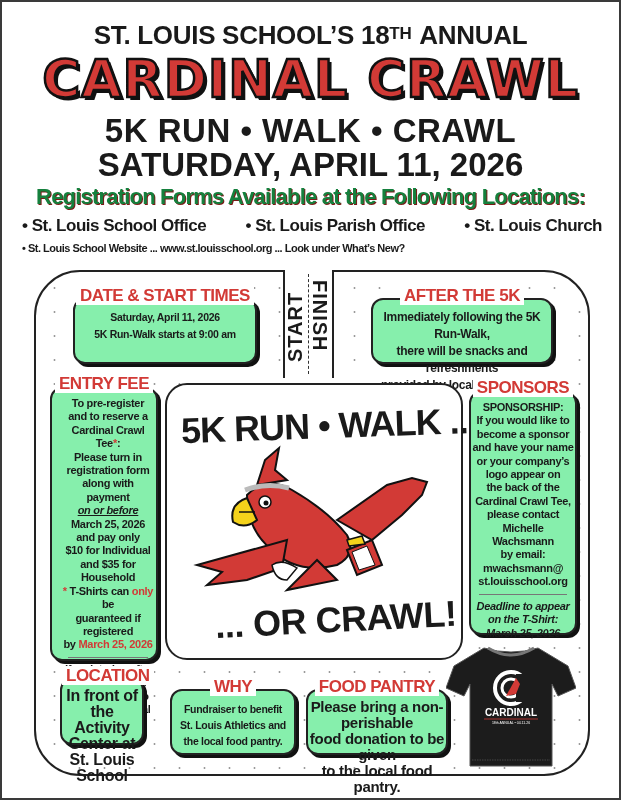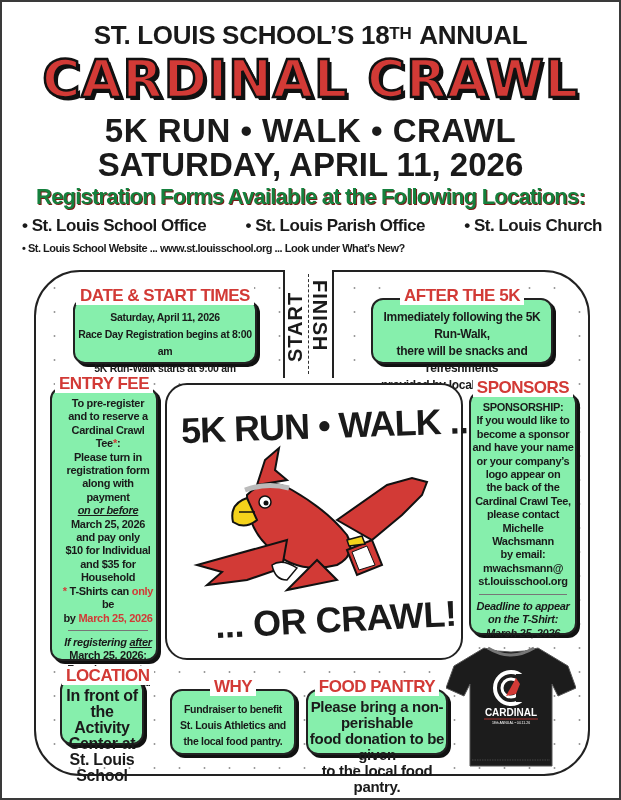--- a/index.html
+++ b/index.html
@@ -69,21 +69,20 @@
 <div class="sf">
   <div class="dash"></div>
   <div class="start">START</div>
   <div class="finish">FINISH</div>
 </div>
 
 <div class="box" style="left:73px; top:298px; width:180px; height:62px;">
   <div class="ttl"><span>DATE &amp; START TIMES</span></div>
   <div class="body" style="padding-top:9px; font-size:10.5px; line-height:17px;">
     <div>Saturday, April 11, 2026</div>
-    <div>Race Day Registration begins at 8:00 am</div>
     <div>5K Run-Walk starts at 9:00 am</div>
   </div>
 </div>
 
 <div class="box" style="left:371px; top:298px; width:178px; height:62px;">
   <div class="ttl"><span>AFTER THE 5K</span></div>
   <div class="body" style="padding-top:9px; font-size:12px; line-height:17px;">
     <div>Immediately following the 5K Run-Walk,</div>
     <div>there will be snacks and refreshments</div>
     <div>provided by local businesses.</div>
@@ -98,20 +97,21 @@
     <div><span>Cardinal Crawl Tee</span><span class="red">*</span><span>:</span></div>
     <div>Please turn in</div>
     <div>registration form</div>
     <div>along with payment</div>
     <div class="it u">on or before</div>
     <div>March 25, 2026</div>
     <div>and pay only</div>
     <div>$10 for Individual</div>
     <div>and $35 for Household</div>
     <div><span class="red">*</span><span> T-Shirts can </span><span class="red">only</span><span> be</span></div>
+    <div>guaranteed if registered</div>
     <div><span>by </span><span class="red">March 25, 2026</span></div>
     <hr class="sep">
     <div class="it"><span>If registering </span><span class="u">after</span></div>
     <div>March 25, 2026:</div>
     <div>Fees increase to</div>
     <div>$15 for Individual</div>
     <div>and $40 for Household</div>
   </div>
 </div>
 

